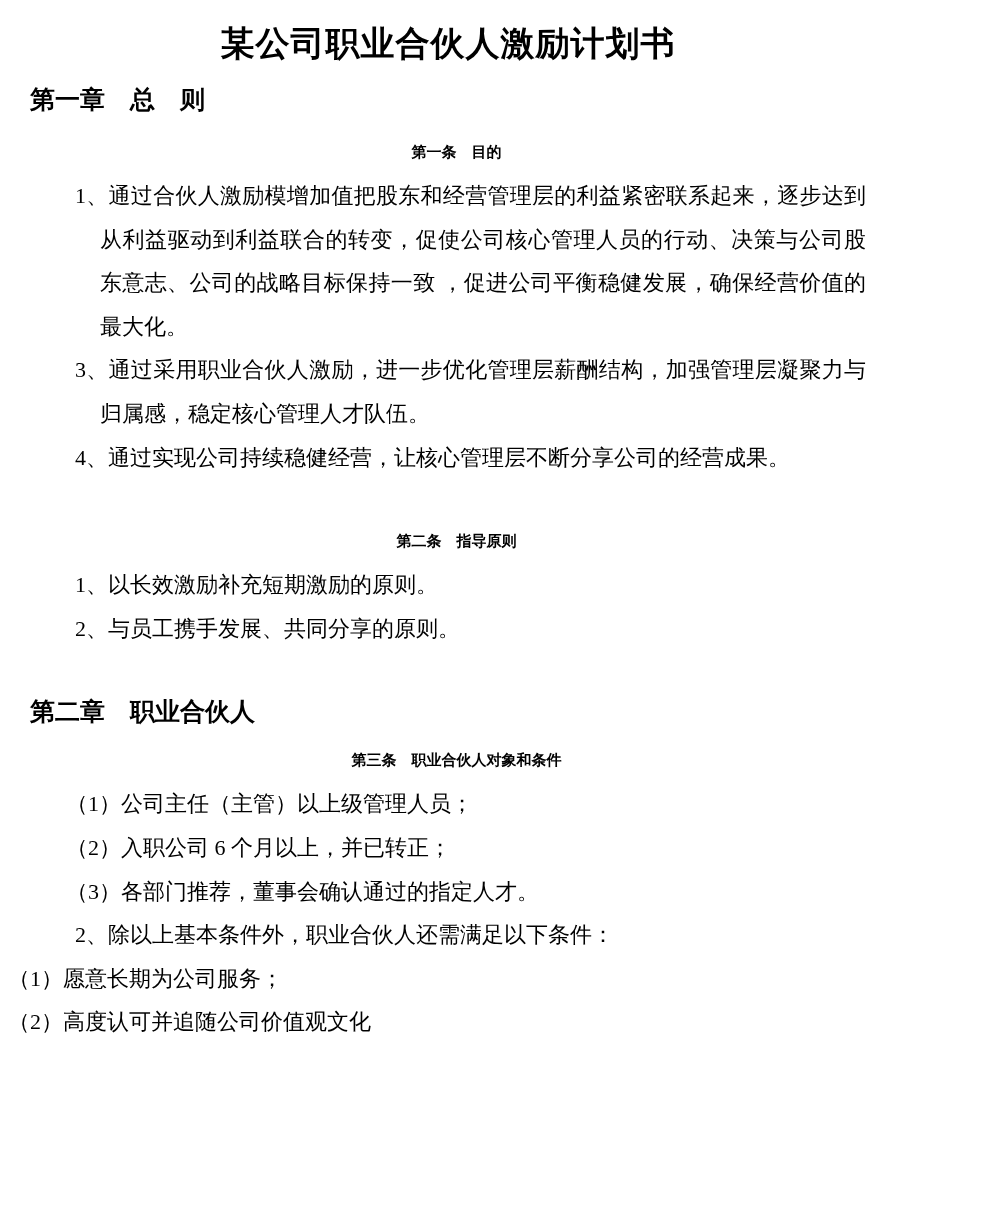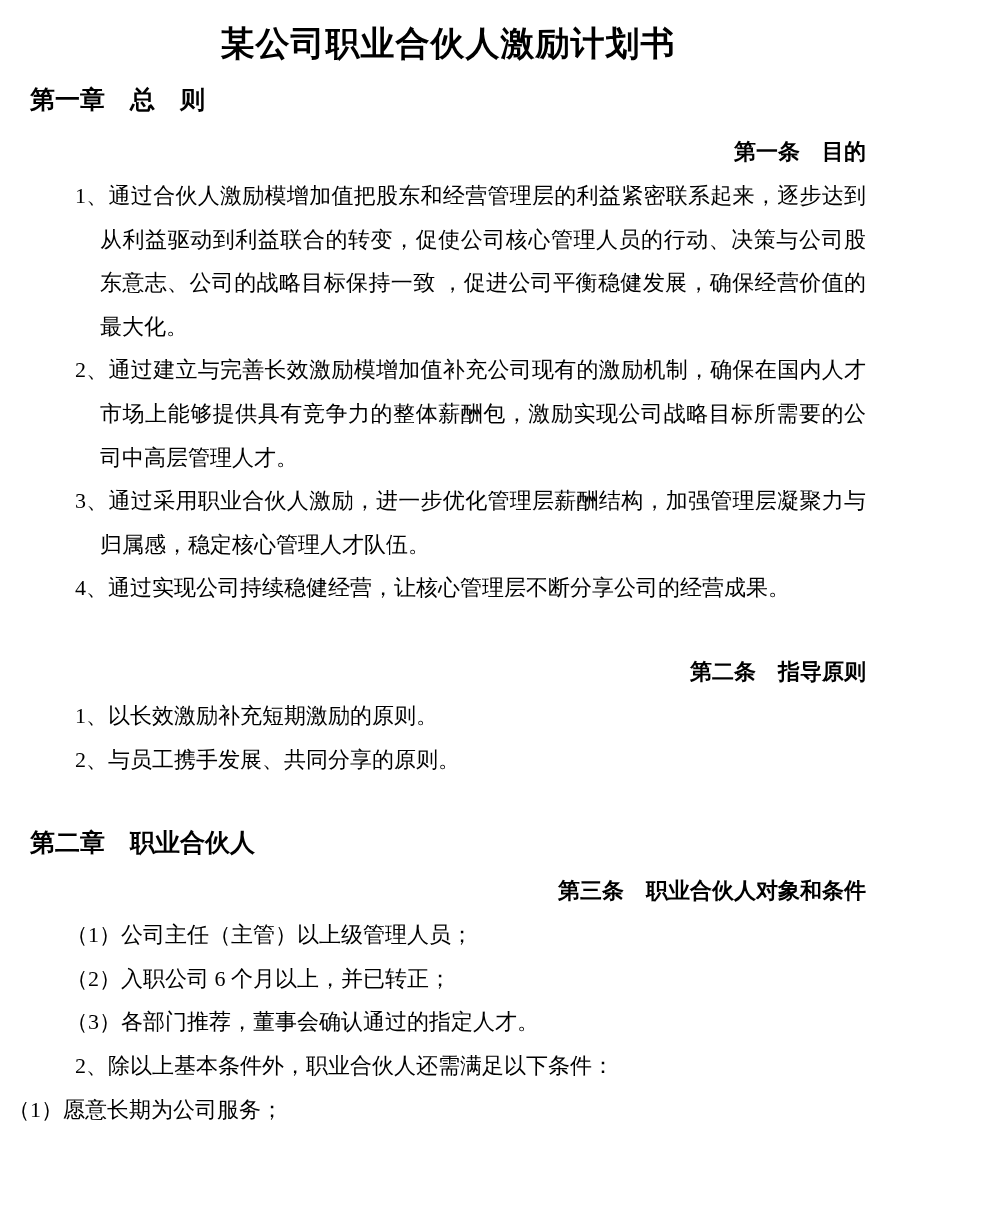--- a/index.html
+++ b/index.html
@@ -32,23 +32,23 @@
     font-family: "Liberation Serif", "DejaVu Serif", serif;
     font-weight: bold;
     font-size: 25px;
     line-height: 36px;
     text-align: left;
   }
   .article-heading {
     margin: 16px 0 4px 17px;
     font-family: "Liberation Sans", "DejaVu Sans", sans-serif;
     font-weight: bold;
-    font-size: 22px;
+    font-size: 15px;
     line-height: 36px;
-    text-align: right;
+    text-align: center;
   }
   .body-text {
     margin: 0;
     font-size: 22px;
     line-height: 43.6px;
     text-align: justify;
   }
   .num-item {
     margin-left: 70px;
     text-indent: -25px;
@@ -71,32 +71,32 @@
 
 <div class="page">
 
   <h1 class="doc-title">某公司职业合伙人激励计划书</h1>
 
   <h2 class="chapter-heading">第一章　总　则</h2>
 
   <h3 class="article-heading">第一条　目的</h3>
 
   <p class="body-text num-item">1、通过合伙人激励模增加值把股东和经营管理层的利益紧密联系起来，逐步达到从利益驱动到利益联合的转变，促使公司核心管理人员的行动、决策与公司股东意志、公司的战略目标保持一致 ，促进公司平衡稳健发展，确保经营价值的最大化。</p>
-  <p class="body-text num-item">2、通过建立与完善长效激励模增加值补充公司现有的激励机制，确保在国内人才市场上能够提供具有竞争力的整体薪酬包，激励实现公司战略目标所需要的公司中高层管理人才。</p>
   <p class="body-text num-item">3、通过采用职业合伙人激励，进一步优化管理层薪酬结构，加强管理层凝聚力与归属感，稳定核心管理人才队伍。</p>
   <p class="body-text num-item">4、通过实现公司持续稳健经营，让核心管理层不断分享公司的经营成果。</p>
 
   <h3 class="article-heading gap-before">第二条　指导原则</h3>
 
   <p class="body-text num-item">1、以长效激励补充短期激励的原则。</p>
   <p class="body-text num-item">2、与员工携手发展、共同分享的原则。</p>
 
   <h2 class="chapter-heading gap-before">第二章　职业合伙人</h2>
 
   <h3 class="article-heading gap-before-sm">第三条　职业合伙人对象和条件</h3>
 
   <p class="body-text sub-item">（1）公司主任（主管）以上级管理人员；</p>
   <p class="body-text sub-item">（2）入职公司 6 个月以上，并已转正；</p>
   <p class="body-text sub-item">（3）各部门推荐，董事会确认通过的指定人才。</p>
   <p class="body-text num-item">2、除以上基本条件外，职业合伙人还需满足以下条件：</p>
   <p class="body-text edge-item">（1）愿意长期为公司服务；</p>
+  <p class="body-text edge-item">（2）高度认可并追随公司价值观文化</p>
 
 </div>
 
 </body></html>

